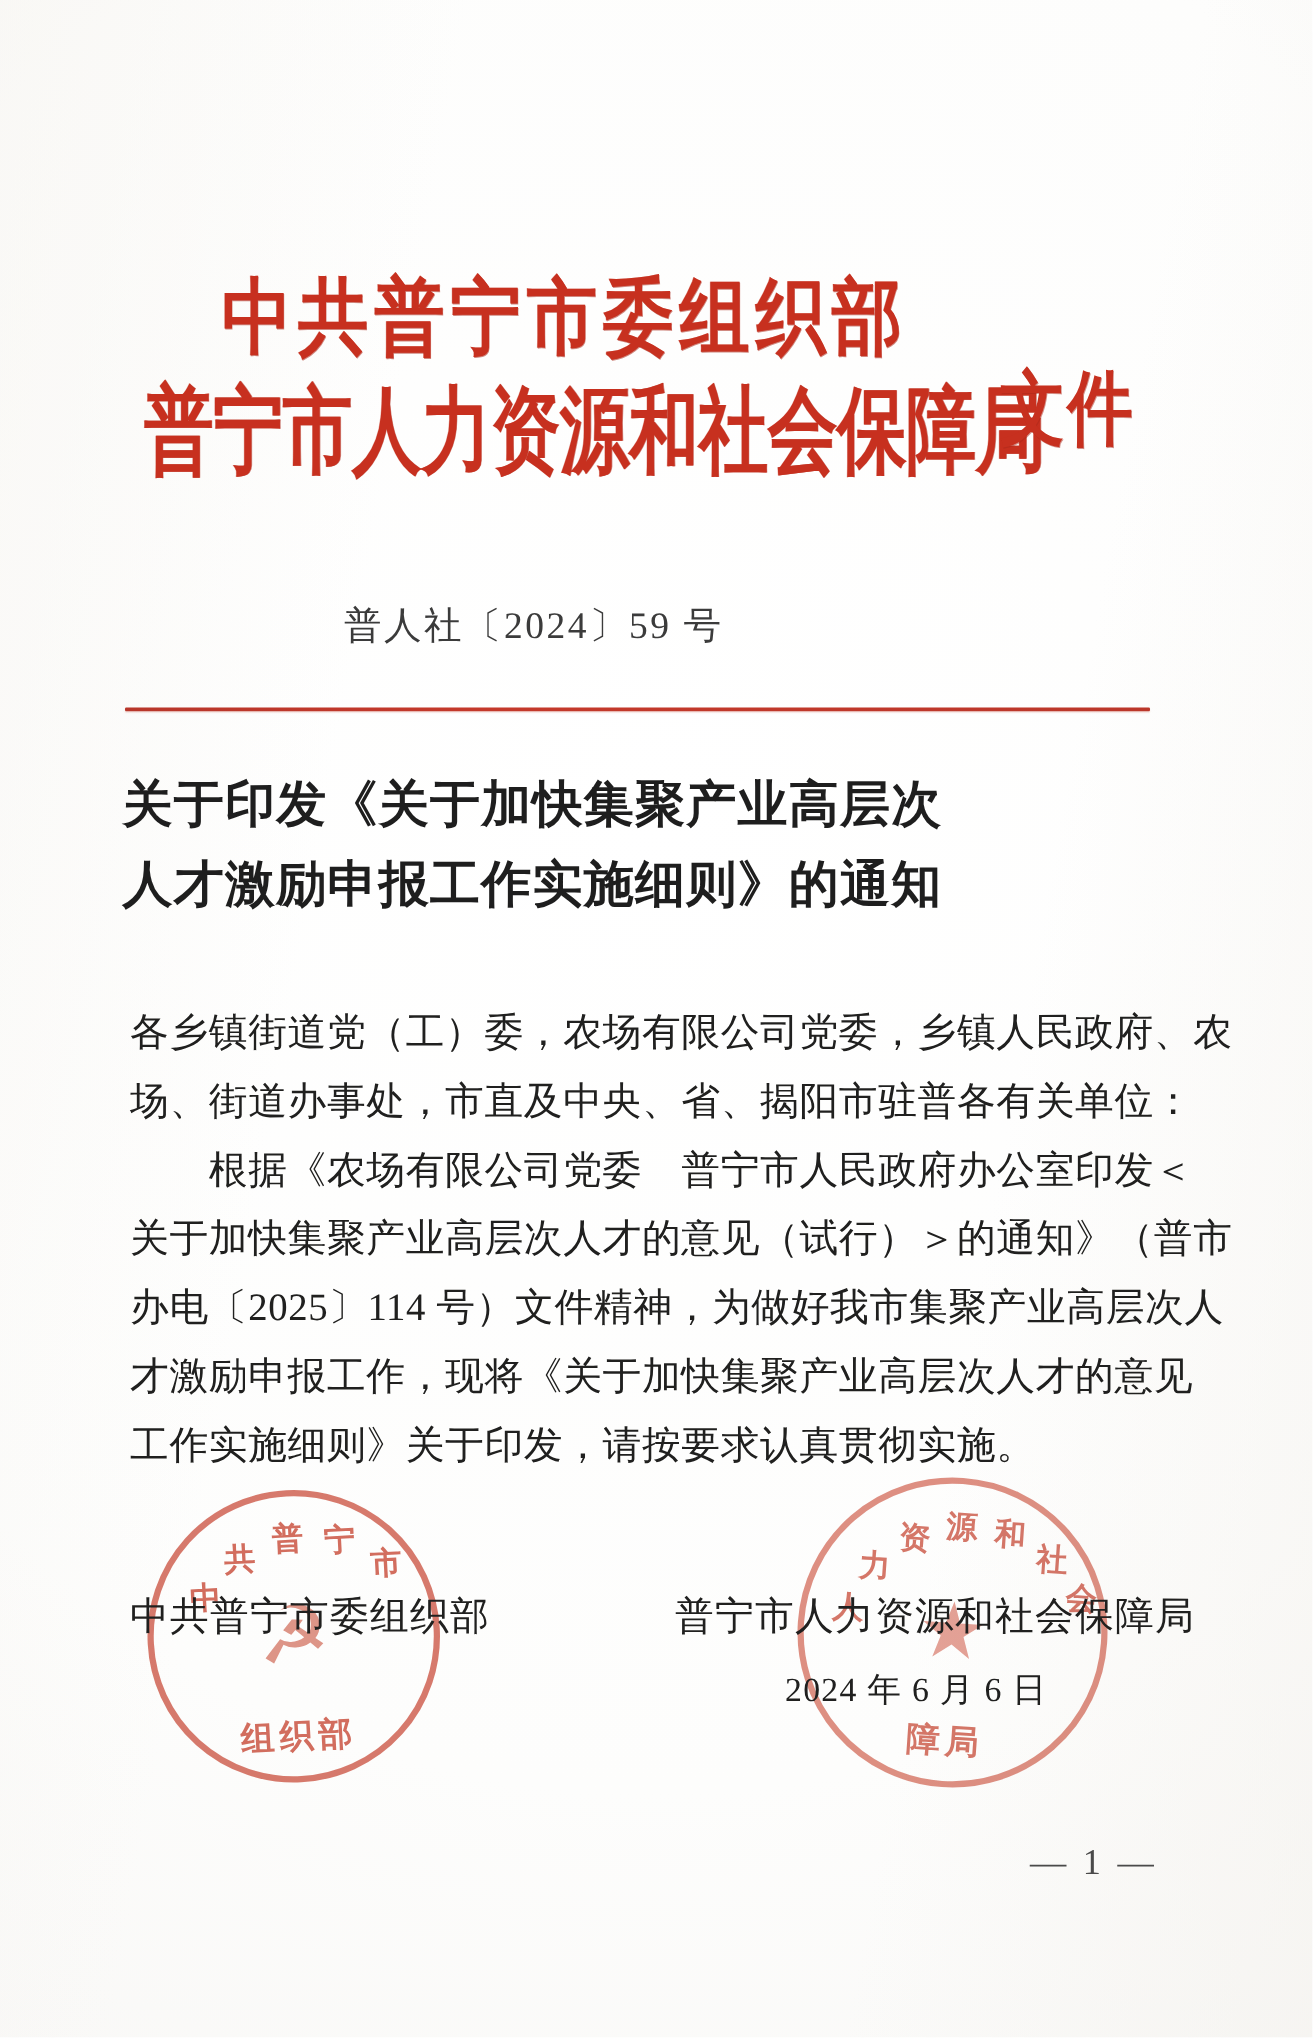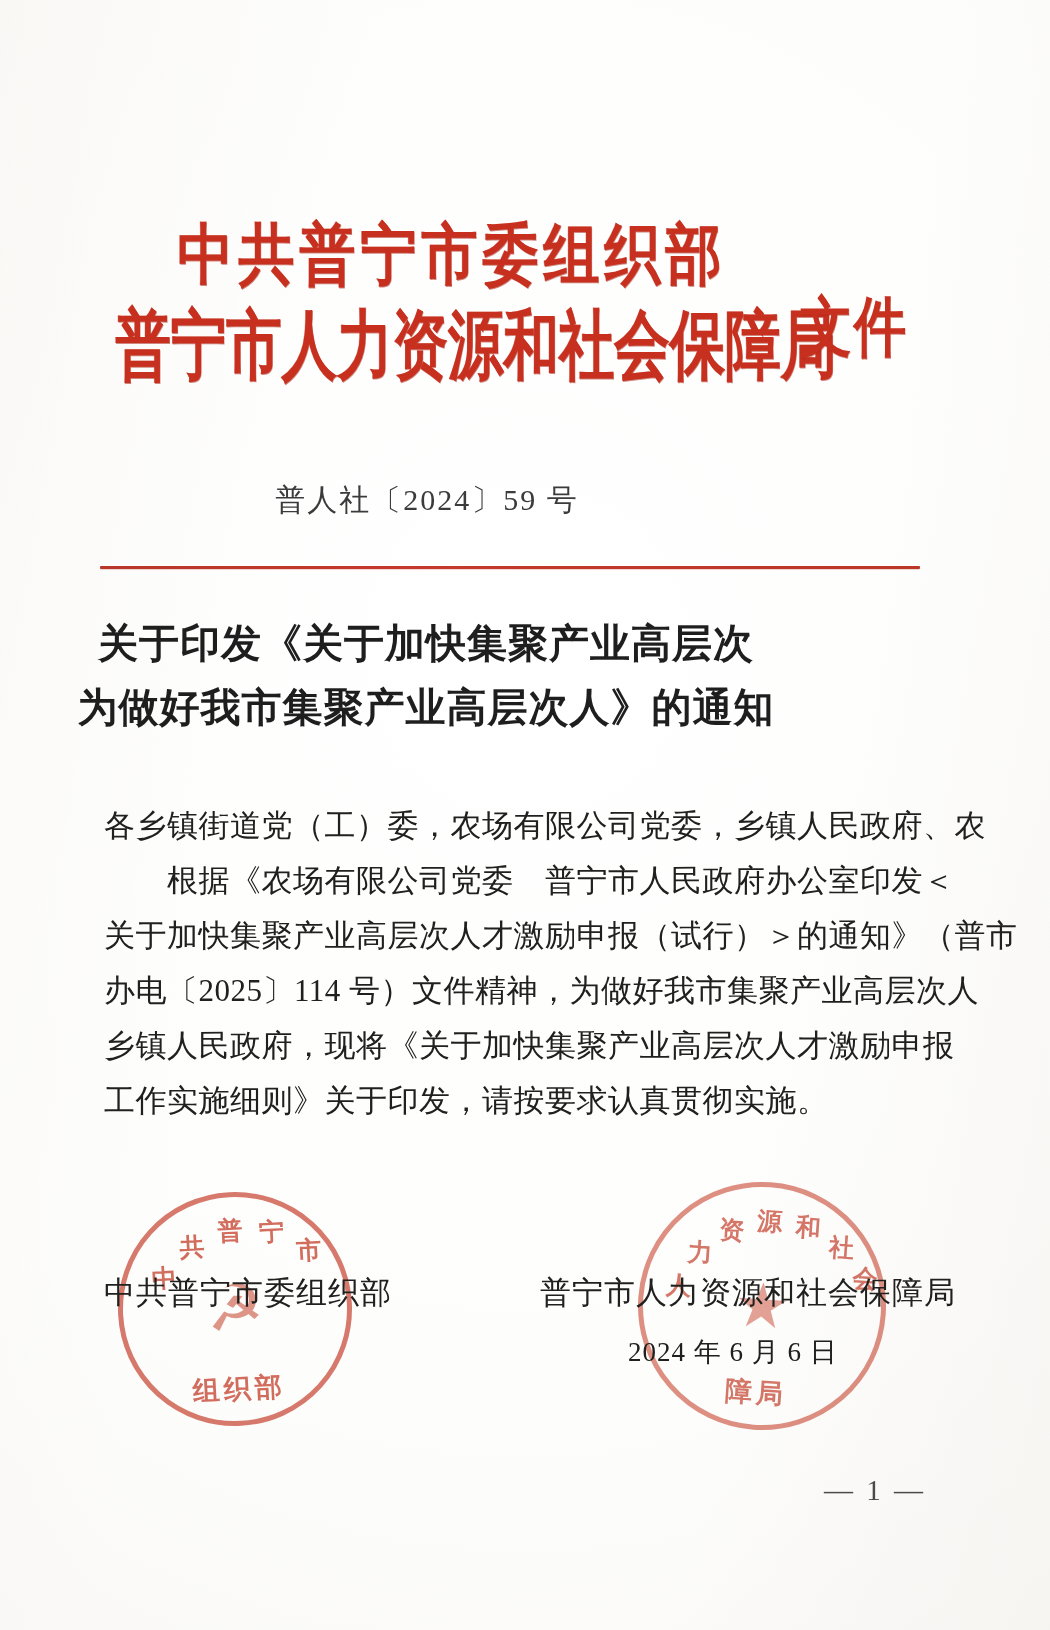--- a/index.html
+++ b/index.html
@@ -271,29 +271,30 @@
     </div>
     <div class="masthead-doc-word">文件</div>
   </div>
 
   <div class="doc-number">普人社〔2024〕59 号</div>
 
   <div class="red-rule"></div>
 
   <div class="doc-title">
     <div>关于印发《关于加快集聚产业高层次</div>
-    <div>为做好我市集聚产业高层次人》的通知</div>
+    <div>人才激励申报工作实施细则》的通知</div>
   </div>
 
   <div class="body-text">
     <p>各乡镇街道党（工）委，农场有限公司党委，乡镇人民政府、农</p>
+    <p>场、街道办事处，市直及中央、省、揭阳市驻普各有关单位：</p>
     <p>　　根据《农场有限公司党委　普宁市人民政府办公室印发＜</p>
-    <p>关于加快集聚产业高层次人才激励申报（试行）＞的通知》（普市</p>
+    <p>关于加快集聚产业高层次人才的意见（试行）＞的通知》（普市</p>
     <p>办电〔2025〕114 号）文件精神，为做好我市集聚产业高层次人</p>
-    <p>乡镇人民政府，现将《关于加快集聚产业高层次人才激励申报</p>
+    <p>才激励申报工作，现将《关于加快集聚产业高层次人才的意见</p>
     <p>工作实施细则》关于印发，请按要求认真贯彻实施。</p>
   </div>
 
   <div class="seal seal-left">
     <div class="seal-ring-text">
       <span style="transform: rotate(-58deg) translate(0,-96px) rotate(58deg);">中</span>
       <span style="transform: rotate(-33deg) translate(0,-96px) rotate(33deg);">共</span>
       <span style="transform: rotate(-8deg) translate(0,-96px) rotate(8deg);">普</span>
       <span style="transform: rotate(17deg) translate(0,-96px) rotate(-17deg);">宁</span>
       <span style="transform: rotate(42deg) translate(0,-96px) rotate(-42deg);">市</span>

